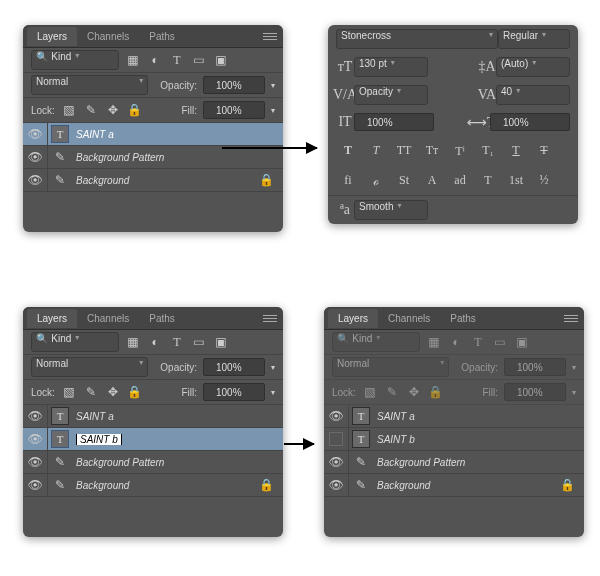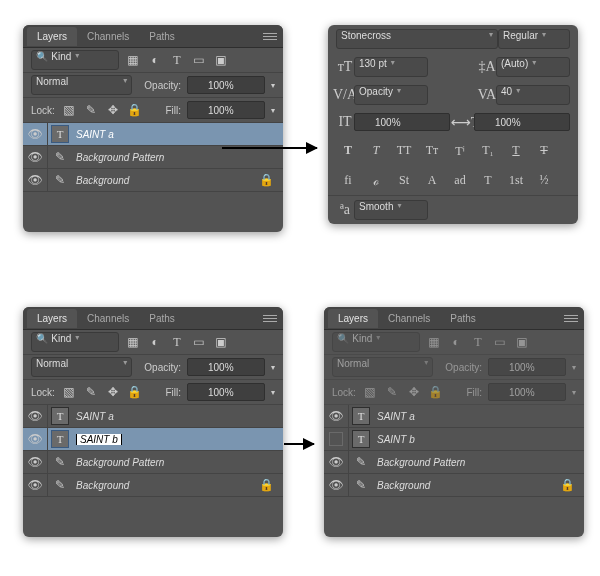--- a/index.html
+++ b/index.html
@@ -12,21 +12,21 @@
   .flex-spacer { flex: 1; }
   .panel-menu { width: 14px; height: 14px; display: flex; flex-direction: column; justify-content: center; gap: 2px; padding: 0 2px; }
   .panel-menu span { height: 1px; background: #aaa; display: block; }
 
   
   .row { display: flex; align-items: center; height: 24px; padding: 0 8px; gap: 6px; border-bottom: 1px solid #444; }
   .row:last-child { border-bottom: none; }
   .search-icon::before { content: "🔍"; font-size: 10px; }
   .dropdown { display: inline-flex; align-items: flex-start; background: #4a4a4a; border: 1px solid #3a3a3a; height: 18px; padding: 0 4px; border-radius: 3px; color: #ddd; min-width: 0; }
   .dropdown .arrow { margin-left: 4px; font-size: 8px; color: #999; }
-  .small-input { background: #3f3f3f; border: 1px solid #2f2f2f; height: 16px; color: #ddd; padding: 0 20px; border-radius: 2px; text-align: left; display: inline-flex; align-items: center; min-width: 36px; }
+  .small-input { background: #3f3f3f; border: 1px solid #2f2f2f; height: 16px; color: #ddd; padding: 0 12px; border-radius: 2px; text-align: left; display: inline-flex; align-items: center; min-width: 36px; }
 
   .icon { width: 16px; height: 16px; display: inline-flex; align-items: center; justify-content: center; color: #ccc; font-size: 12px; }
 
   
   .layers-list { padding-bottom: 40px; }
   .layer-row { display: flex; align-items: center; height: 22px; border-bottom: 1px solid #444; }
   .eye-col { width: 24px; display: flex; align-items: center; justify-content: center; border-right: 1px solid #444; height: 100%; }
   .thumb-col { width: 24px; height: 100%; display: flex; align-items: center; justify-content: center; }
   .thumb { width: 16px; height: 16px; background: #6d6d6d; border: 1px solid #2e2e2e; display: flex; align-items: center; justify-content: center; font-family: Georgia, serif; font-size: 11px; color: #ddd; }
   .thumb.text { background: #6a6a6a; }

